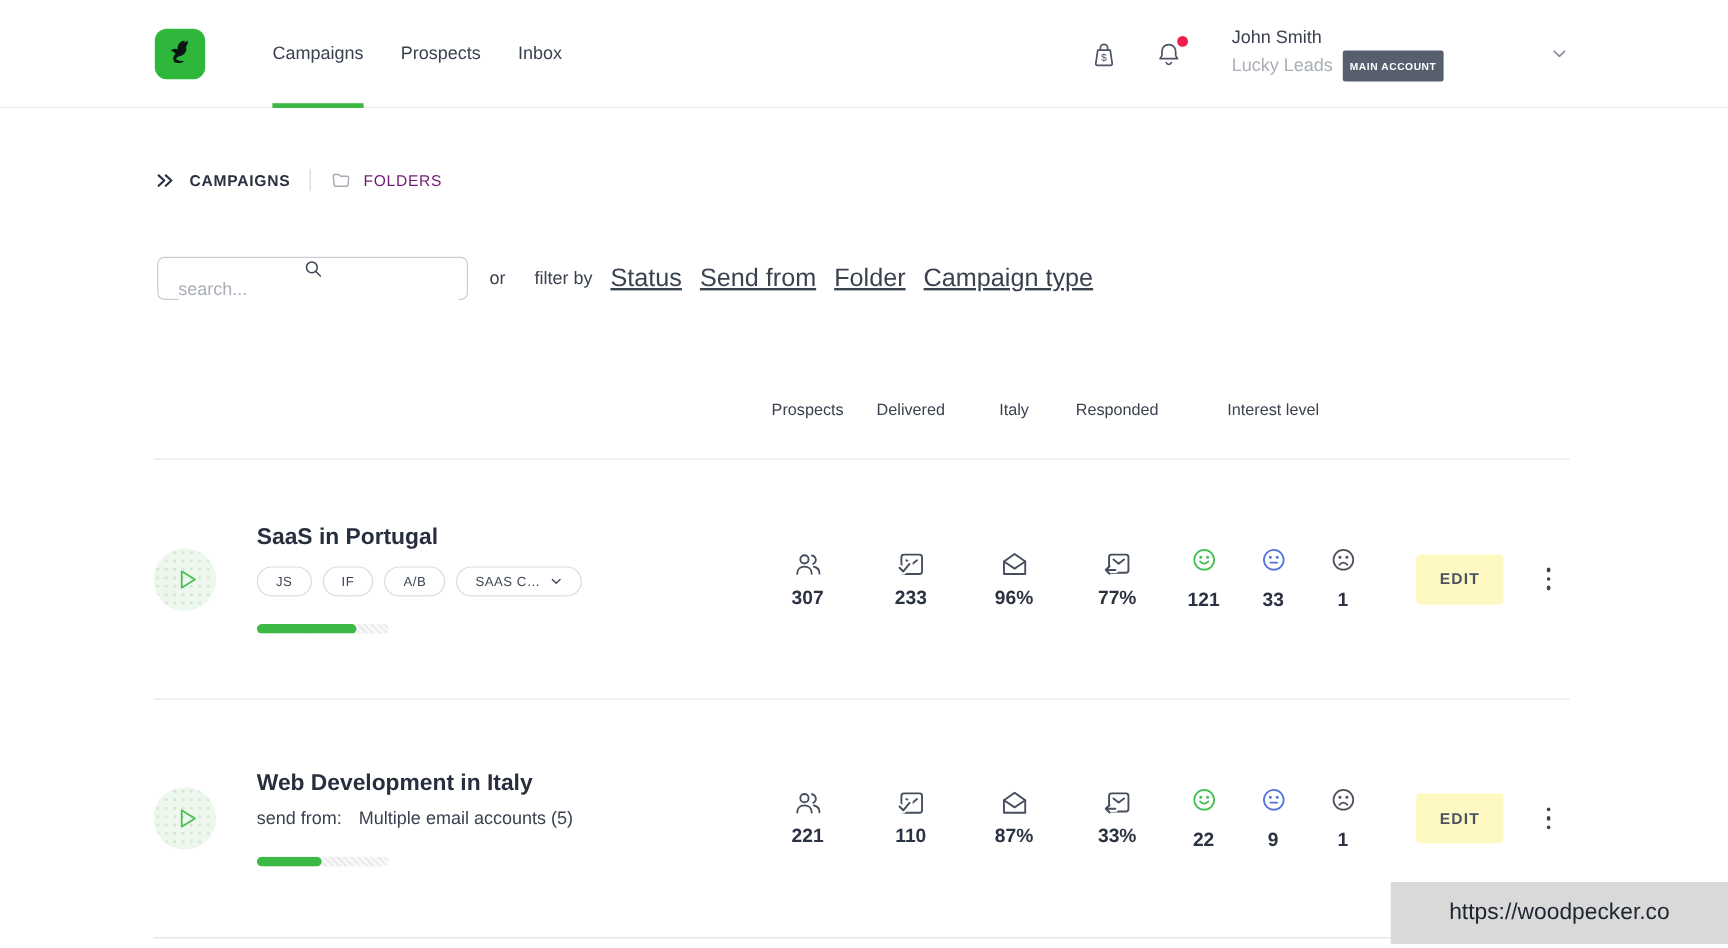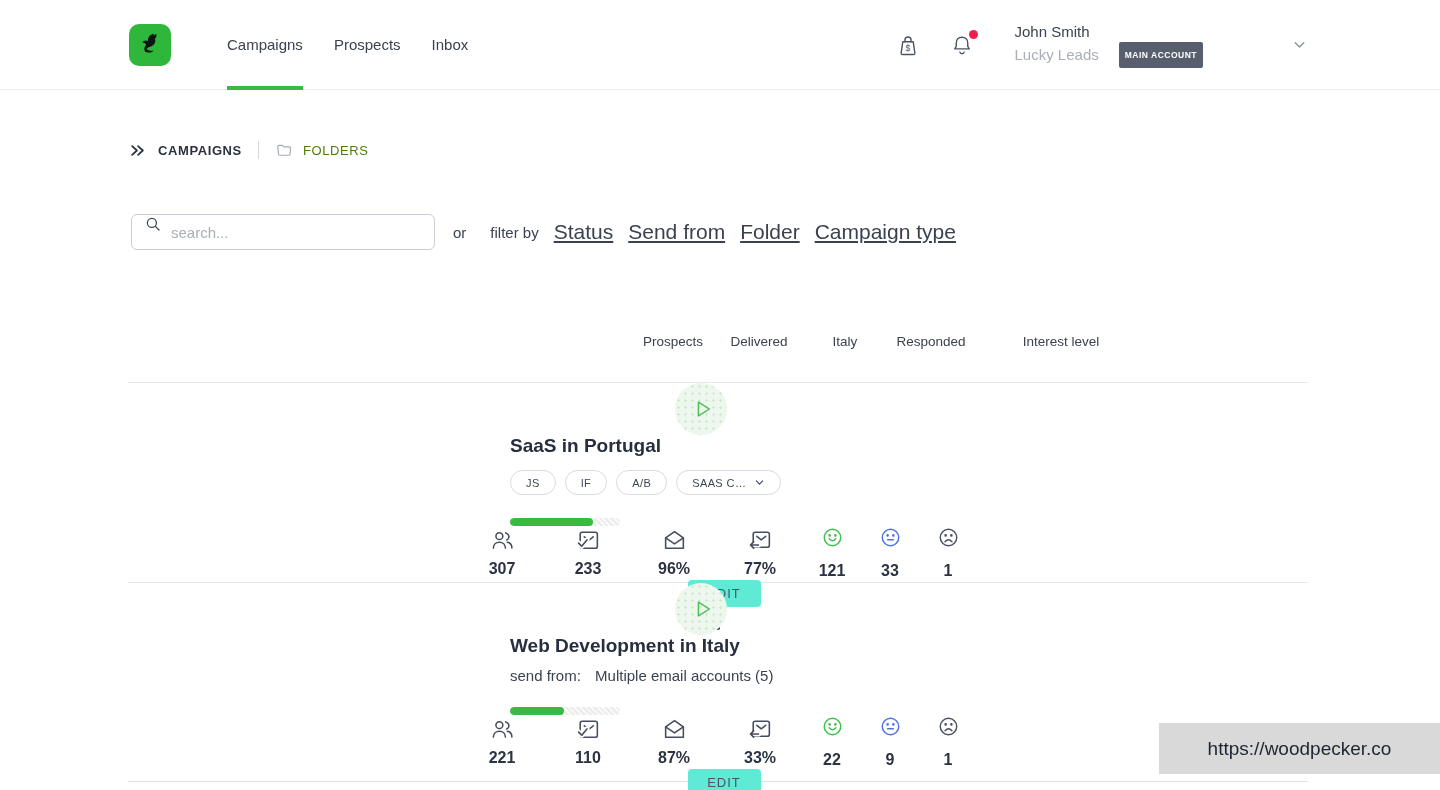--- a/index.html
+++ b/index.html
@@ -23,60 +23,60 @@
   .nav-item{ display:flex; align-items:center; height:90px; margin-right:31px;
     font-size:15px; color:var(--text-mid); position:relative; cursor:pointer; }
   .nav-item.active::after{ content:""; position:absolute; left:0; right:0; bottom:0;
     height:4px; background:var(--primary-green); }
   .top-right{ margin-left:auto; display:flex; align-items:center; }
   .top-icon{ color:#4b5364; margin-left:28px; position:relative; display:flex; }
   .dot{ position:absolute; top:-2px; right:-3px; width:9px; height:9px;
     border-radius:50%; background:var(--alert-red); }
   .account{ margin-left:40px; line-height:20px; }
   .acct-name{ font-size:15px; color:var(--text-mid); }
-  .acct-sub{ display:flex; align-items:center; gap:20px; }
+  .acct-sub{ display:flex; align-items:center; gap:8px; }
   .acct-company{ font-size:15px; color:var(--text-dim); }
   .badge{ background:#575f6e; color:#fff; font-size:8.5px; font-weight:bold;
     letter-spacing:.5px; padding:3px 6px; border-radius:2px; }
   .acct-chevron{ color:#8b919c; margin-left:88px; display:flex; }
 
   
   .crumbs{ display:flex; align-items:center; margin:50px 132px 0 129px; height:20px; }
   .crumb-ff{ color:#2a3140; display:flex; }
   .crumb-main{ font-size:13px; font-weight:bold; letter-spacing:.6px;
     color:var(--text-strong); margin-left:10px; }
   .crumb-sep{ width:1px; height:18px; background:#d5d8dd; margin:0 16px; }
   .crumb-folder{ color:#a5abb4; display:flex; }
-  .crumb-sec{ font-size:13px; letter-spacing:.6px; color:#4d7c0f; margin-left:9px; }
+  .crumb-sec{ font-size:13px; letter-spacing:.6px; color:#701a75; margin-left:9px; }
 
   
   .toolbar{ display:flex; align-items:center; margin:54px 132px 0 131px; }
-  .search{ width:304px; height:36px; border:1px solid #c9cdd3; border-radius:6px;
-    display:flex; padding:0 12px; }
+  .search{ width:259px; height:36px; border:1px solid #c9cdd3; border-radius:6px;
+    display:flex; align-items:center; padding:0 12px;flex-direction:column; }
   .search svg{ color:#3e4655; flex:none; }
   .search input{ border:0; outline:0; font-size:15px; margin-left:9px; width:100%;
     color:var(--text-mid); font-family:inherit; }
   .search input::placeholder{ color:#a9aeb7; }
   .or{ font-size:15px; margin-left:18px; }
   .filterby{ font-size:15px; margin-left:24px; }
   .flink{ font-size:21px; color:var(--text-mid); text-decoration:underline;
     margin-left:15px; cursor:pointer; }
   .flink:first-of-type{ margin-left:28px; }
   .add-btn{ margin-left:auto; width:162px; height:37px; background:var(--primary-green);
     color:#fff; border:0; border-radius:4px; font-size:13px; font-weight:bold;
     letter-spacing:1.2px; font-family:inherit; cursor:pointer; }
 
   
   .content{ padding:0 132px 0 128px; }
   .theaders{ display:flex; margin-top:84px; margin-bottom:33px; padding-left:502px;
     font-size:13.5px; color:var(--text-mid); }
   .th{ width:86px; text-align:center; }
   .th-interest{ width:174px; text-align:center; }
 
-  .camp-row{ display:flex; align-items:center; height:200px; border-top:1px solid #e7e7e7;flex-direction:column; }
+  .camp-row{ display:flex; align-items:center; height:200px; border-top:1px solid #e7e7e7; }
   .camp-row:last-of-type{ border-bottom:1px solid #e0e0e0; }
 
   .col-play{ width:86px; }
   .play-circle{ width:52px; height:52px; border-radius:50%;
     background-color:#eef7ee;
     background-image:radial-gradient(#cde9cf 1px, transparent 1.3px);
     background-size:7px 7px;
     display:flex; align-items:center; justify-content:center; cursor:pointer; }
   .play-circle svg{ margin-left:4px; color:#4bbf53; }
 
@@ -98,29 +98,29 @@
   .stat{ width:86px; display:flex; flex-direction:column; align-items:center; }
   .stat .ic{ color:#454d5e; height:24px; display:flex; }
   .stat .val{ margin-top:8px; font-size:16px; font-weight:bold; color:#2b3242; }
   .istat{ width:58px; display:flex; flex-direction:column; align-items:center; }
   .istat .val{ margin-top:9px; font-size:16px; font-weight:bold; color:#2b3242; }
   .ic-happy{ color:var(--interested-green); }
   .ic-neutral{ color:var(--neutral-blue); }
   .ic-sad{ color:var(--negative-gray); }
 
   .col-edit{ width:125px; display:flex; justify-content:flex-start; padding-left:32px; }
-  .edit-btn{ width:73px; height:27px; background:#5eead4; border:0; border-radius:4px;
-    color:#4b5364; font-size:13px; font-weight:normal; letter-spacing:1px;
+  .edit-btn{ width:73px; height:42px; background:#fef9c3; border:0; border-radius:4px;
+    color:#4b5364; font-size:13px; font-weight:bold; letter-spacing:1px;
     font-family:inherit; cursor:pointer; }
   .col-menu{ width:35px; display:flex; justify-content:center; }
   .kebab{ display:flex; flex-direction:column; gap:4px; cursor:pointer; padding:4px; }
   .kebab i{ width:3.5px; height:3.5px; border-radius:50%; background:#3a4250; }
 
   
-  .watermark{ position:fixed; right:0; bottom:16px; width:281px; height:51px;
+  .watermark{ position:fixed; right:0; bottom:4px; width:281px; height:51px;
     background:#d9d9d9; display:flex; align-items:center; justify-content:center;
     font-size:19px; color:#1e2430; z-index:5; }
 </style>
 </head>
 <body>
 
 <header class="topbar">
   <div class="logo">
     <svg width="30" height="30" viewBox="0 0 48 48">
       <path fill="#0b1512" d="M30 6c-6 1-10 6-9 12-3-2-7-1-9 2 3 0 5 2 6 4-4 3-4 9 0 12-1-4 1-8 5-9 7-1 11-7 9-13 2-2 3-5 2-8l-4 3z"></path>

